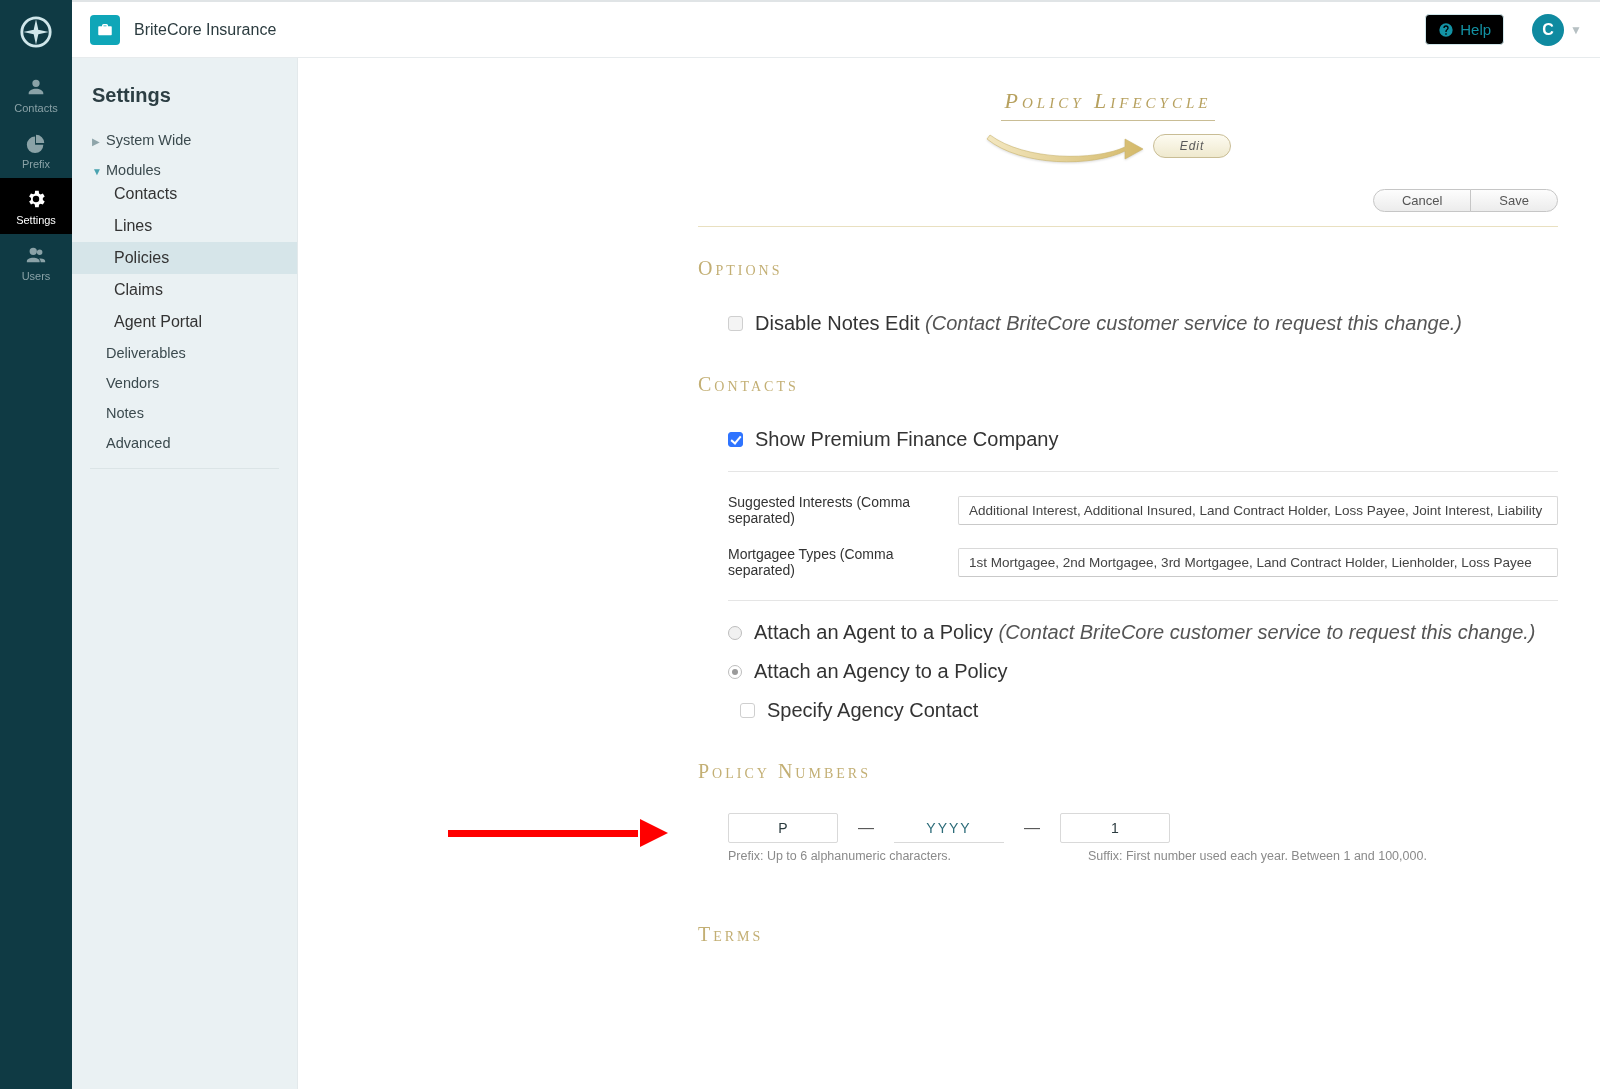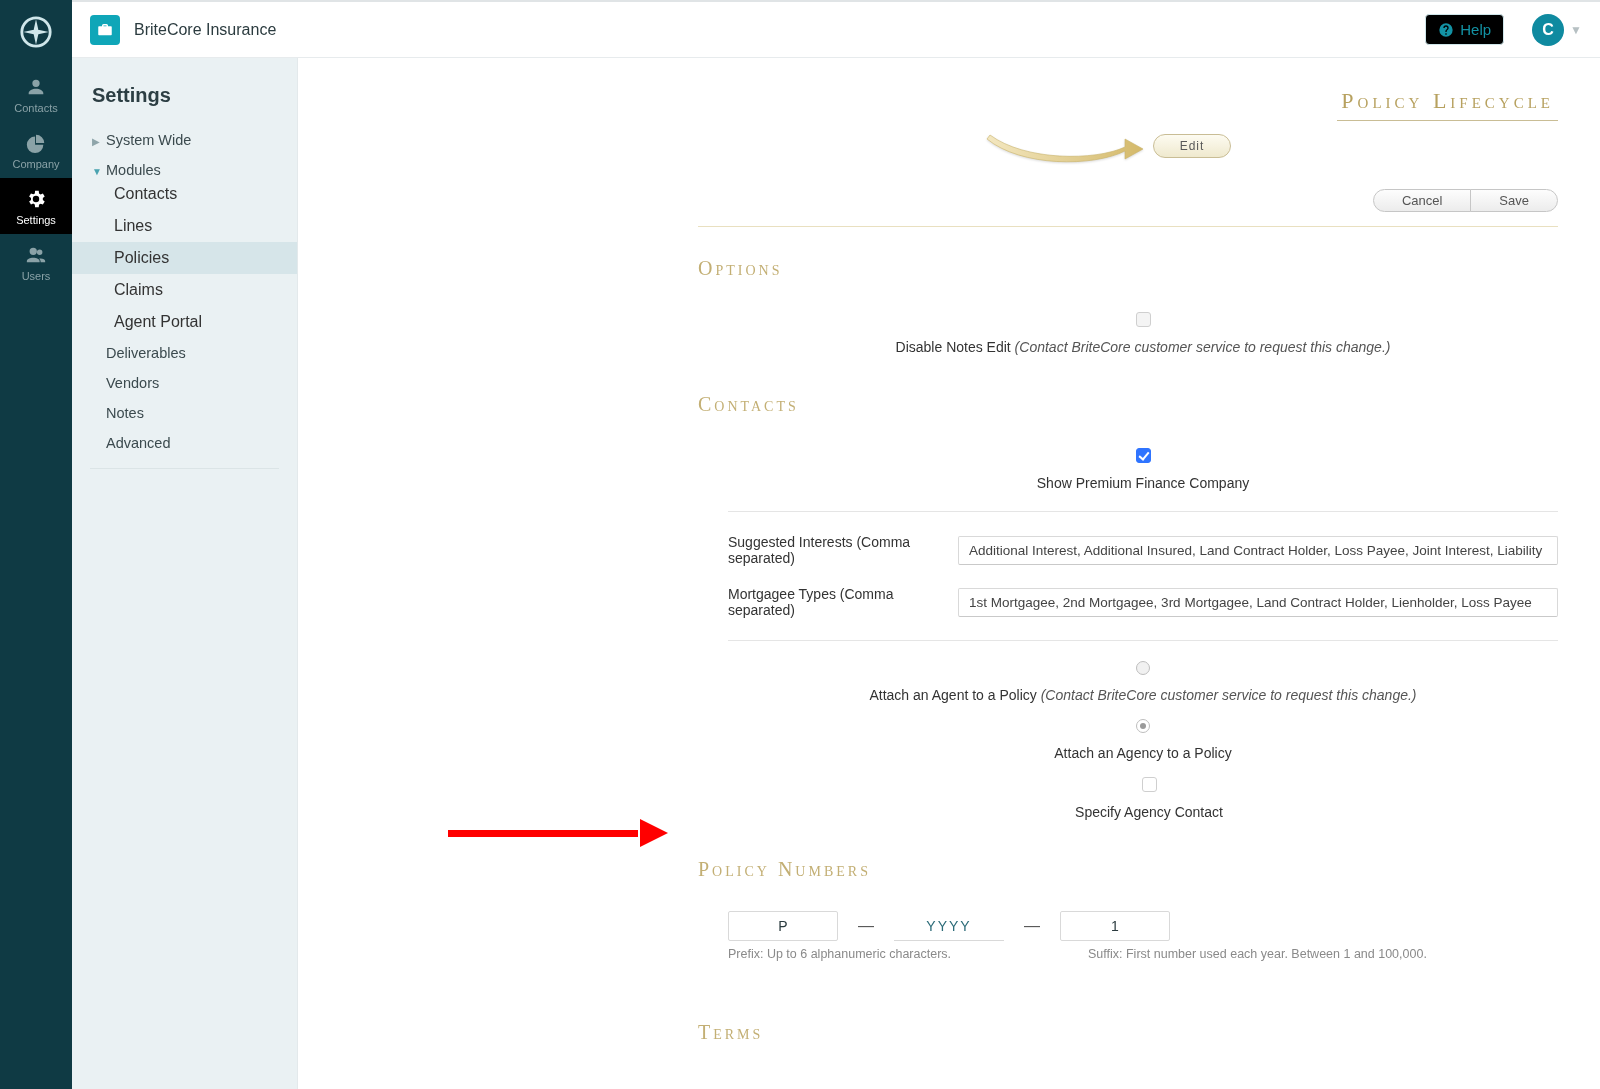--- a/index.html
+++ b/index.html
@@ -35,36 +35,36 @@
   .tree-root > li { padding: 7px 20px; cursor: pointer; }
   .tree-root .caret-ico { display:inline-block; width:10px; font-size:10px; color:#8fa5aa; margin-right:4px;}
   .subtree { list-style: none; }
   .subtree > li { padding: 7px 10px 7px 28px; cursor: pointer; }
   .subtree > li.selected { background: #d6e5e9; }
   .nav-divider { border-top:1px solid #dbe4e6; margin:10px 18px 0; }
 
   .content { flex: 1; overflow: auto; position: relative; }
   .content-inner { max-width: 860px; margin: 30px auto 80px 400px; }
 
-  .lifecycle-wrap { text-align:right; margin-bottom: 24px; margin-left: -40px;}
+  .lifecycle-wrap { text-align:center; margin-bottom: 24px; margin-left: -40px; font-style: italic;}
   .lifecycle-title { font-family: Georgia, 'Times New Roman', serif; letter-spacing: 4px; font-variant: small-caps; font-size: 22px; color: #b7a15f; border-bottom: 1px solid #c9bd95; display:inline-block; padding: 0 4px 6px; }
   .arrow-swoosh { margin-top: 6px; display:flex; align-items:center; justify-content:center; gap:8px; }
   .arrow-swoosh svg { filter: drop-shadow(0 1px 1px rgba(0,0,0,0.15)); }
   .edit-pill { display:inline-block; padding:4px 26px; border:1px solid #c9bd95; border-radius:14px; background:linear-gradient(#fdfbf1,#efe9ce); font-size:12px; color:#5a5a5a; letter-spacing:1px; cursor:pointer; }
 
   .action-row { text-align:right; margin: 8px 0 14px; }
   .pill-btn { display:inline-block; padding:3px 28px; border:1px solid #c6c6c6; border-radius:14px; background:linear-gradient(#fdfdfd,#ececec); font-size:13px; color:#555; cursor:pointer; margin-left:-1px; }
   .pill-btn:first-child { border-top-right-radius:0; border-bottom-right-radius:0; }
   .pill-btn:last-child  { border-top-left-radius:0;  border-bottom-left-radius:0; }
   .thin-divider { border-top:1px solid #e9e0c0; margin-bottom: 18px; }
 
   .section-h { font-family: Georgia, serif; letter-spacing: 3px; font-variant: small-caps; font-size: 20px; color: #c3af74; margin: 30px 0 24px; }
 
   .form-block { padding-left: 30px; }
-  .row { display:flex; align-items:center; gap:12px; padding:8px 0; font-size:14px; color:#333;flex-direction:column; }
+  .row { display:flex; align-items:center; gap:12px; padding:8px 0; font-size:20px; color:#333; }
   .hint { font-style: italic; color:#555; }
   .chk { width:15px; height:15px; border:1px solid #cfcfcf; border-radius:3px; background:#fff; display:inline-block; position:relative; cursor:pointer; flex:0 0 auto; }
   .chk.disabled { background:#f4f4f4; cursor:default; }
   .chk.checked { background:#2f74ff; border-color:#2f74ff; }
   .chk.checked::after { content:""; position:absolute; left:4px; top:1px; width:4px; height:8px; border:solid #fff; border-width:0 2px 2px 0; transform:rotate(40deg); }
   .rad { width:14px; height:14px; border:1px solid #bdbdbd; border-radius:50%; display:inline-block; position:relative; cursor:pointer; flex:0 0 auto; }
   .rad.disabled { background:#f1f1f1; cursor:default;}
   .rad.selected::after { content:""; position:absolute; left:3px; top:3px; width:6px; height:6px; border-radius:50%; background:#9a9a9a; }
   .sub-divider { border-top:1px solid #e5e5e5; margin:12px 0; }
 
@@ -101,21 +101,21 @@
   <div class="item">
     <svg class="ico" width="22" height="22" viewBox="0 0 24 24">
         <path d="M12 12a4 4 0 1 0-4-4 4 4 0 0 0 4 4zm0 2c-4 0-8 2-8 5v1h16v-1c0-3-4-5-8-5z"></path>
       </svg>
     <span>Contacts</span>
   </div>
   <div class="item">
     <svg class="ico" width="22" height="22" viewBox="0 0 24 24">
         <path d="M12 3v9h9A9 9 0 0 0 12 3zM11 5a9 9 0 1 0 9 9h-9z"></path>
       </svg>
-    <span>Company</span>
+    <span>Prefix</span>
   </div>
   <div class="item active">
     <svg class="ico" width="22" height="22" viewBox="0 0 24 24">
         <path d="M19.4 13a7.5 7.5 0 0 0 .1-1 7.5 7.5 0 0 0-.1-1l2.1-1.6-2-3.4-2.5 1a7.6 7.6 0 0 0-1.7-1L15 3h-4l-.3 2.9a7.6 7.6 0 0 0-1.7 1l-2.5-1-2 3.4L6.6 11a7.5 7.5 0 0 0-.1 1 7.5 7.5 0 0 0 .1 1l-2.1 1.6 2 3.4 2.5-1a7.6 7.6 0 0 0 1.7 1L11 21h4l.3-2.9a7.6 7.6 0 0 0 1.7-1l2.5 1 2-3.4zM12 15.5A3.5 3.5 0 1 1 15.5 12 3.5 3.5 0 0 1 12 15.5z"></path>
       </svg>
     <span>Settings</span>
   </div>
   <div class="item">
     <svg class="ico" width="22" height="22" viewBox="0 0 24 24">
         <path d="M9 12a4 4 0 1 0-4-4 4 4 0 0 0 4 4zm7 0a3 3 0 1 0-3-3 3 3 0 0 0 3 3zM2 19c0-2.7 3.3-4 7-4s7 1.3 7 4v1H2zm15 1v-1c0-1.2-.6-2.2-1.6-3 .5-.1 1.1-.1 1.6-.1 2.8 0 5 1 5 3v1z"></path>

